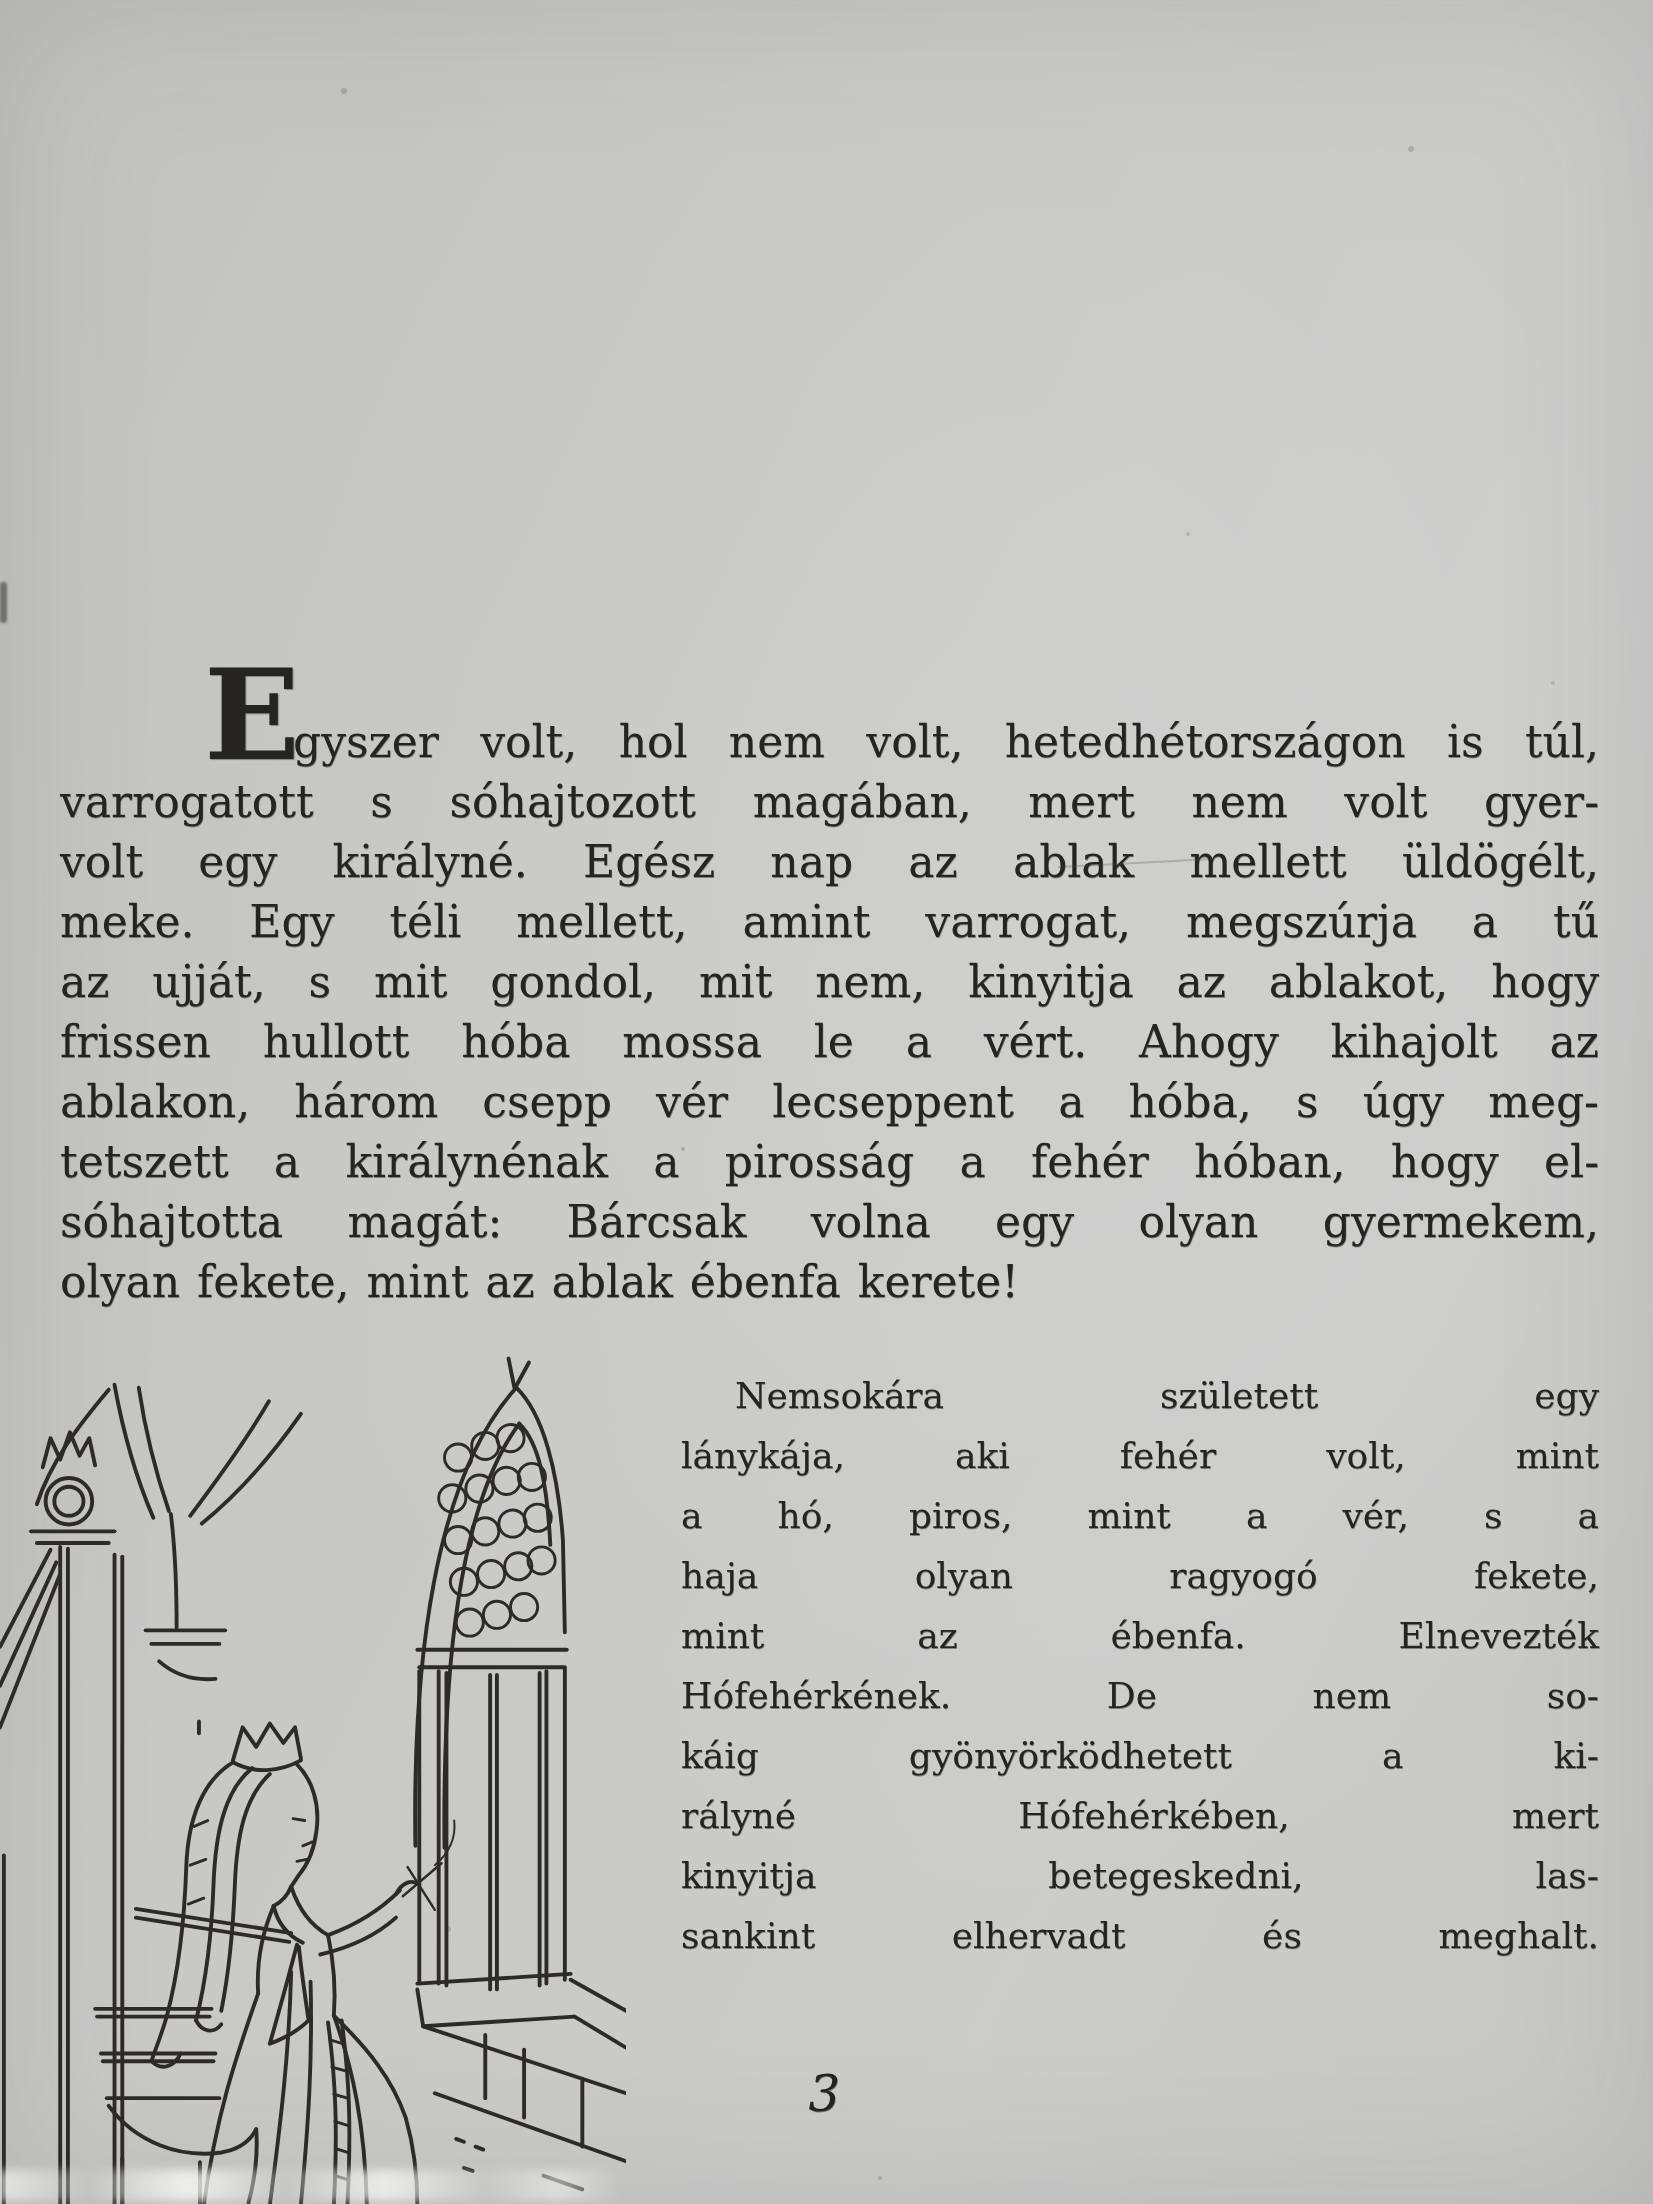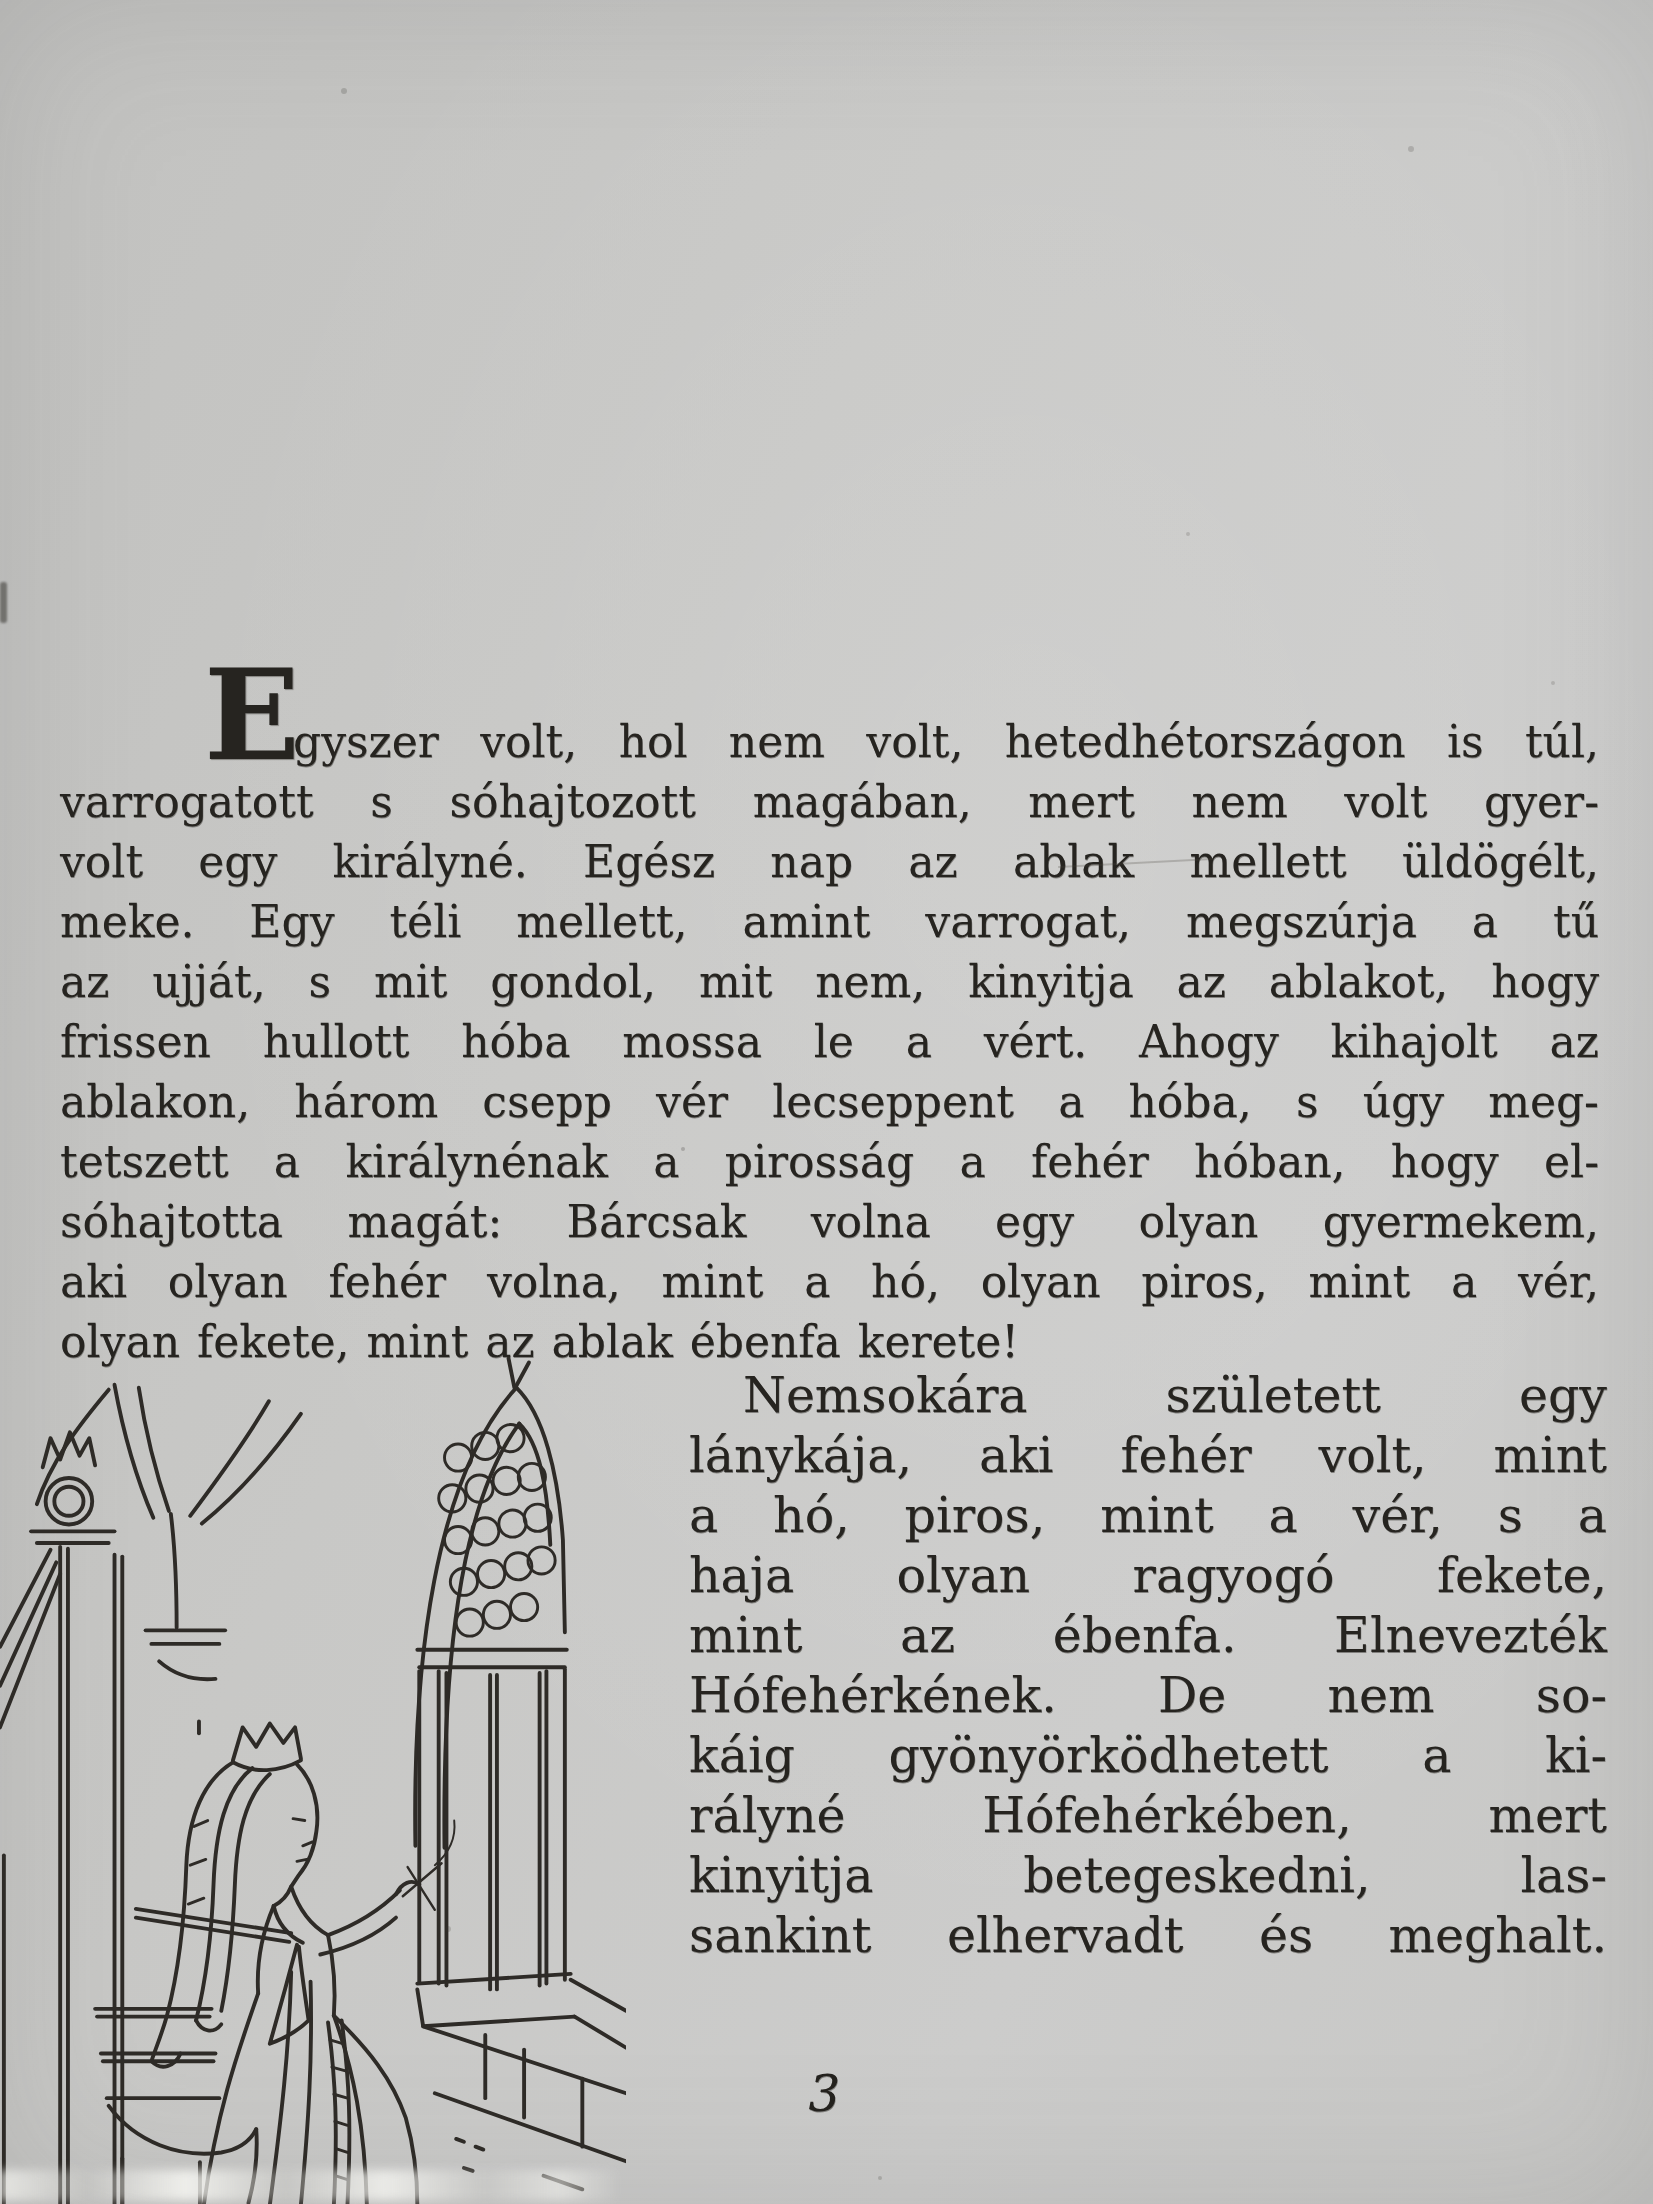--- a/index.html
+++ b/index.html
@@ -23,21 +23,21 @@
     color:#262420;
     text-shadow:0.5px 0.5px 0.6px rgba(38,35,30,0.45);
     word-spacing:2.9px;
   }
   .para1{
     position:absolute;left:60px;top:712px;width:1539px;
     font-size:44px;line-height:60px;
   }
   .para2{
     position:absolute;left:681px;top:1366px;width:918px;
-    font-size:49px;line-height:60px;margin-left:8px;
+    font-size:36px;line-height:60px;
   }
   .para1 .first{padding-left:233px;box-sizing:border-box;}
   .para2 .first{padding-left:54px;box-sizing:border-box;}
   .lastline{text-align-last:left;-moz-text-align-last:left;}
   .dropcap{
     position:absolute;left:144px;top:-60px;
     font-size:126px;line-height:1;font-weight:bold;
     color:#262420;text-shadow:1px 1px 1px rgba(38,35,30,0.4);
   }
   .pagenum{
@@ -88,21 +88,20 @@
     <span class="dropcap">E</span>
     <div class="textline first">gyszer volt, hol nem volt, hetedhétországon is túl,</div>
     <div class="textline">varrogatott s sóhajtozott magában, mert nem volt gyer-</div>
     <div class="textline">volt egy királyné. Egész nap az ablak mellett üldögélt,</div>
     <div class="textline">meke. Egy téli mellett, amint varrogat, megszúrja a tű</div>
     <div class="textline">az ujját, s mit gondol, mit nem, kinyitja az ablakot, hogy</div>
     <div class="textline">frissen hullott hóba mossa le a vért. Ahogy kihajolt az</div>
     <div class="textline">ablakon, három csepp vér lecseppent a hóba, s úgy meg-</div>
     <div class="textline">tetszett a királynénak a pirosság a fehér hóban, hogy el-</div>
     <div class="textline">sóhajtotta magát: Bárcsak volna egy olyan gyermekem,</div>
-    <div class="textline">aki olyan fehér volna, mint a hó, olyan piros, mint a vér,</div>
     <div class="textline lastline">olyan fekete, mint az ablak ébenfa kerete!</div>
   </div>
 
   <div class="para2">
     <div class="textline first">Nemsokára született egy</div>
     <div class="textline">lánykája, aki fehér volt, mint</div>
     <div class="textline">a hó, piros, mint a vér, s a</div>
     <div class="textline">haja olyan ragyogó fekete,</div>
     <div class="textline">mint az ébenfa. Elnevezték</div>
     <div class="textline">Hófehérkének. De nem so-</div>

